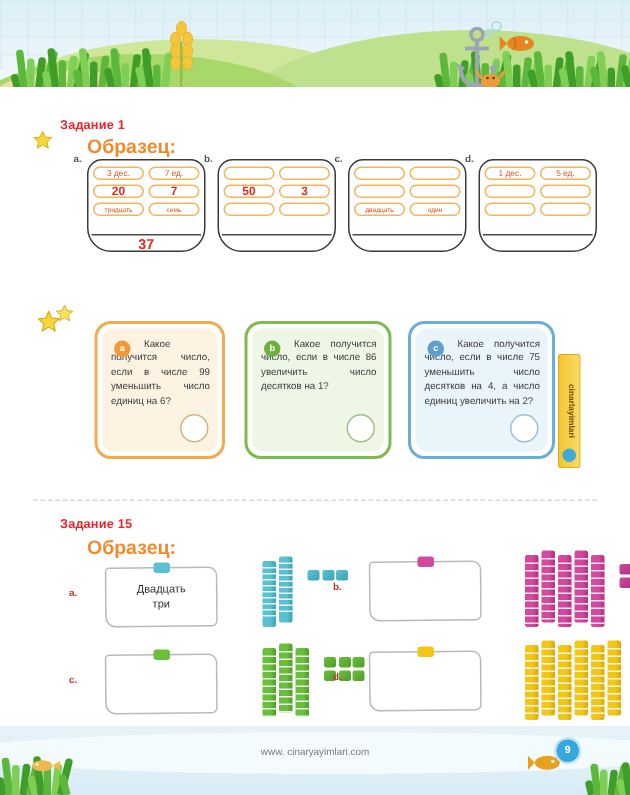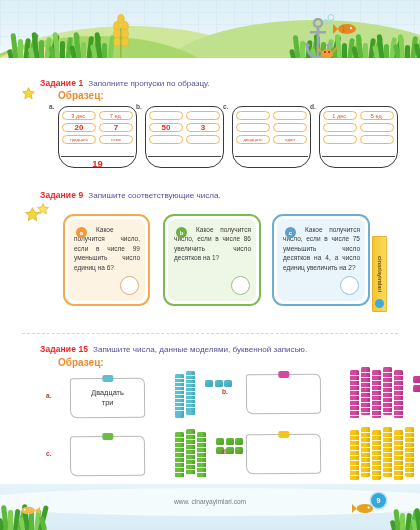--- a/index.html
+++ b/index.html
@@ -35,21 +35,21 @@
   
   .task-row{position:absolute;display:flex;align-items:baseline;gap:5px;}
   .task-label{color:#e8252a;font-weight:bold;font-size:8.5px;letter-spacing:.1px;}
   .task-text{color:#55519b;font-size:8.1px;}
 
   
   .star{position:absolute;}
   .star svg{display:block;}
 
   
-  .obrazec{position:absolute;color:#f18a2b;font-size:10px;font-weight:bold;}
+  .obrazec{position:absolute;color:#f18a2b;font-size:13px;font-weight:bold;}
 
   
   .t8card{position:absolute;width:79px;height:62px;}
   .t8shape{position:absolute;inset:0;border:1.3px solid #3a3a3a;
            border-radius:10px 10px 16px 16px;background:#fff;
            box-sizing:border-box;}
   .t8shape:after{content:"";position:absolute;left:2px;right:2px;bottom:10px;height:0;
            border-top:1.2px solid #4a4a4a;}
   .t8letter{position:absolute;color:#555;font-size:6.6px;font-weight:bold;}
   .pillrow{position:absolute;left:4px;right:4px;display:flex;gap:3px;}
@@ -255,21 +255,20 @@
       <ellipse cx="11" cy="10" rx="6.5" ry="4.6" fill="#f09a3a"></ellipse>
       <path d="M5 8 L1 3 M17 8 L21 3" stroke="#f09a3a" stroke-width="1.8"></path>
       <circle cx="9" cy="8" r=".9" fill="#6b3b06"></circle>
         <circle cx="13" cy="8" r=".9" fill="#6b3b06"></circle>
     </svg>
     <div class="bannerbottom"></div>
   </div>
 
   <div class="task-row" style="left:40px;top:78px">
     <span class="task-label">Задание 1</span>
-    <span class="task-text">Заполните пропуски по образцу.</span>
   </div>
 
   <div class="star" style="left:22px;top:87px">
     <svg width="13" height="13" viewBox="0 0 24 24">
       <path d="M12 1 l3.2 7.1 7.8.8 -5.8 5.2 1.6 7.6 -6.8-4 -6.8 4 1.6-7.6 -5.8-5.2 7.8-.8z" fill="#f7d63b" stroke="#d9a916" stroke-width="1.2"></path>
     </svg>
   </div>
 
   <div class="obrazec" style="left:58px;top:90px">Образец:</div>
 
@@ -282,21 +281,21 @@
           <div class="pill">7 ед.</div>
         </div>
         <div class="pillrow" style="top: 17px;">
           <div class="pill num">20</div>
           <div class="pill num">7</div>
         </div>
         <div class="pillrow" style="top: 29px;">
           <div class="pill word">тридцать</div>
           <div class="pill word">семь</div>
         </div>
-        <div class="t8total">19</div>
+        <div class="t8total">37</div>
       </div>
       <div class="t8letter" style="left: 136px; top: 103px;">b.</div>
       <div class="t8card" style="left: 145px; top: 106px;">
         <div class="t8shape"></div>
         <div class="pillrow" style="top: 5px;">
           <div class="pill"></div>
           <div class="pill"></div>
         </div>
         <div class="pillrow" style="top: 17px;">
           <div class="pill num">50</div>
@@ -337,24 +336,20 @@
           <div class="pill num"></div>
         </div>
         <div class="pillrow" style="top: 29px;">
           <div class="pill word"></div>
           <div class="pill word"></div>
         </div>
         <div class="t8total"></div>
       </div>
     </div>
 
-  <div class="task-row" style="left:40px;top:190px">
-    <span class="task-label">Задание 9</span>
-    <span class="task-text">Запишите соответствующие числа.</span>
-  </div>
 
   <div class="star" style="left:25px;top:207px">
     <svg width="15" height="15" viewBox="0 0 24 24">
       <path d="M12 1 l3.2 7.1 7.8.8 -5.8 5.2 1.6 7.6 -6.8-4 -6.8 4 1.6-7.6 -5.8-5.2 7.8-.8z" fill="#f7d63b" stroke="#d9a916" stroke-width="1.2"></path>
       </svg>
   </div>
   <div class="star" style="left:37px;top:203px">
     <svg width="12" height="12" viewBox="0 0 24 24">
       <path d="M12 1 l3.2 7.1 7.8.8 -5.8 5.2 1.6 7.6 -6.8-4 -6.8 4 1.6-7.6 -5.8-5.2 7.8-.8z" fill="#f9e25c" stroke="#d9a916" stroke-width="1.2"></path>
       </svg>
@@ -386,21 +381,20 @@
 
   <div class="vtab">
     <span>cinarlayimlari</span>
     <div class="dot"></div>
   </div>
 
   <div class="sep" style="top:333px"></div>
 
   <div class="task-row" style="left:40px;top:344px">
     <span class="task-label">Задание 15</span>
-    <span class="task-text">Запишите числа, данные моделями, буквенной записью.</span>
   </div>
 
   <div class="obrazec" style="left:58px;top:357px">Образец:</div>
 
   <div id="t10wrap">
       <div class="rowletter" style="left: 46px; top: 392px;">a.</div>
       <div class="wbox" style="left: 70px; top: 378px; border-radius: 3px 6px 4px 7px; transform: rotate(-0.5deg);">
         <div class="clip" style="background: rgb(92, 192, 207);"></div>
         <div class="wboxtxt">
           <span>Двадцать</span>

